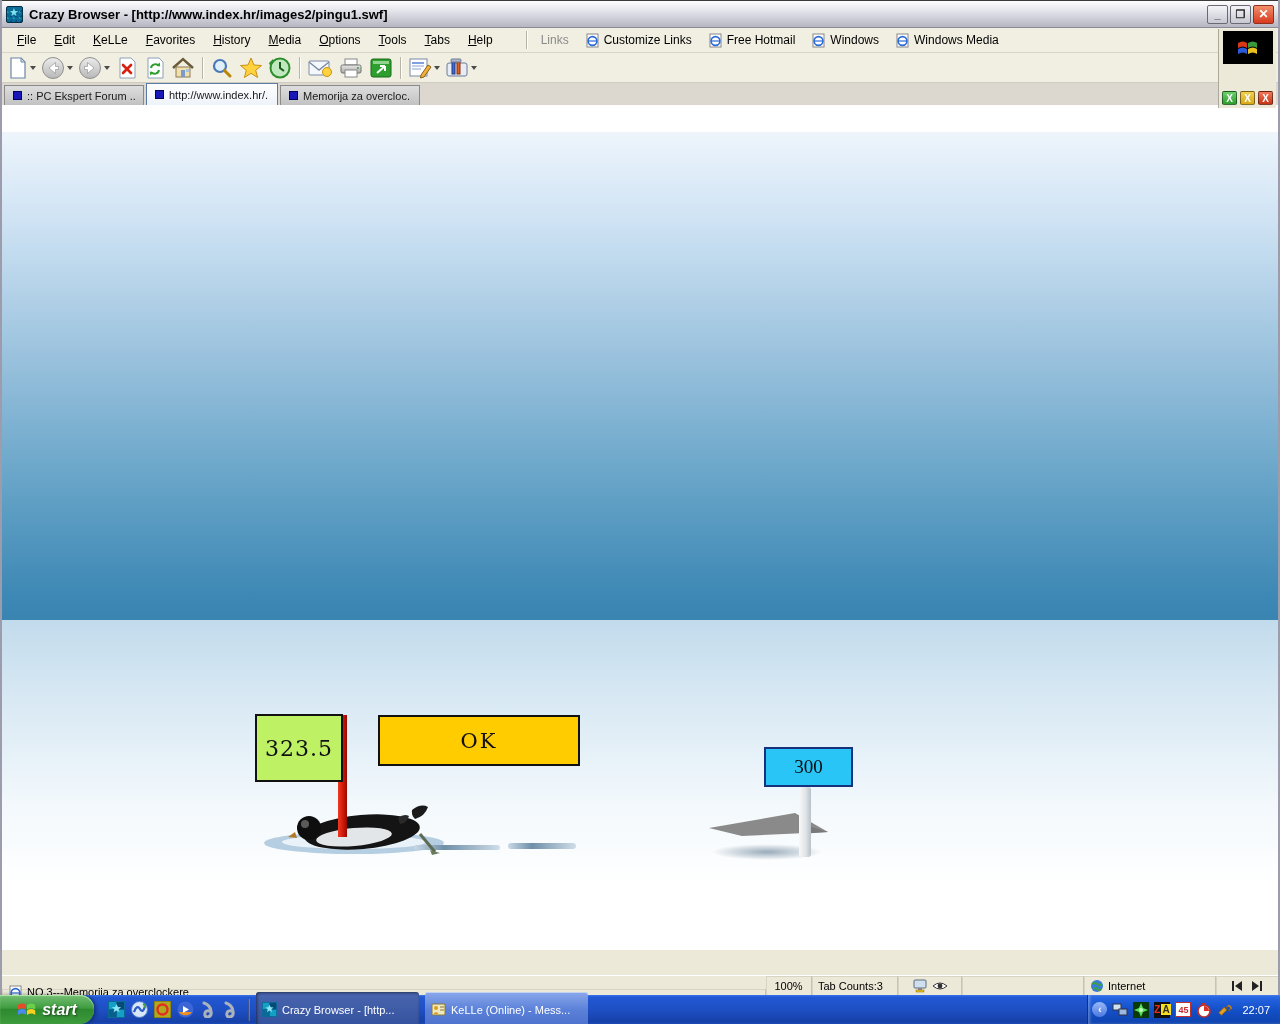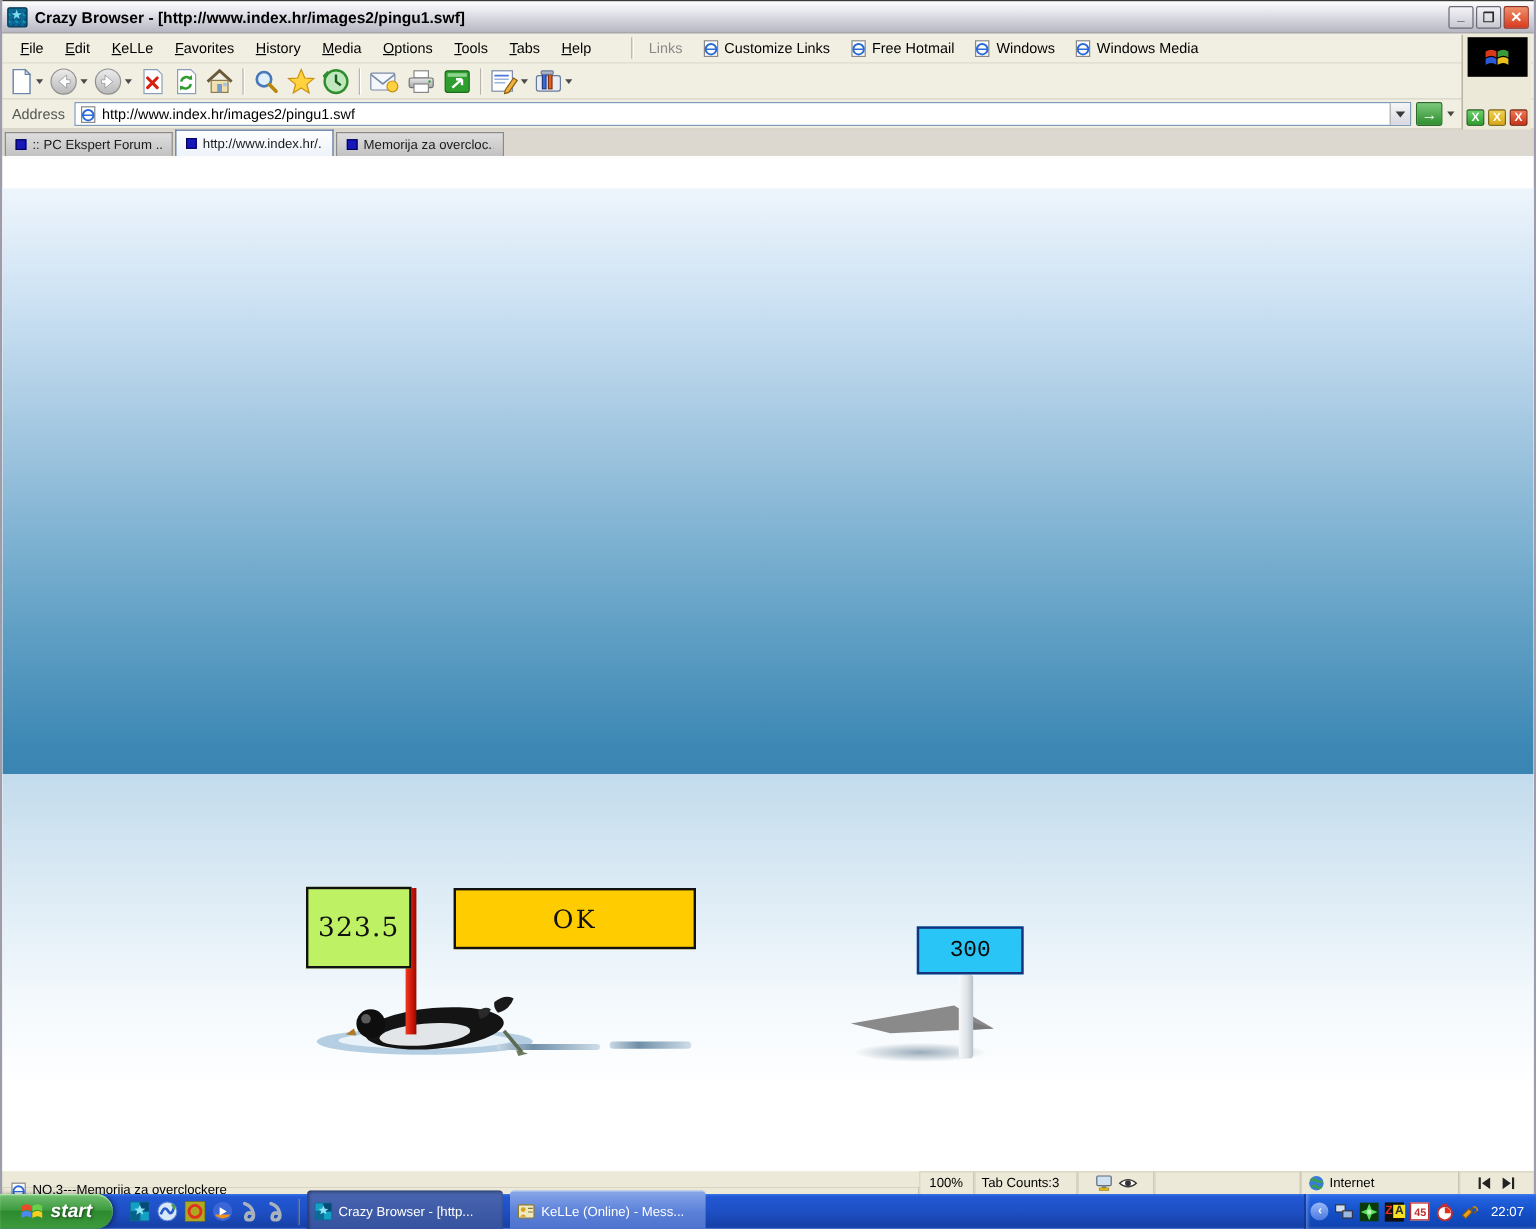--- a/index.html
+++ b/index.html
@@ -101,21 +101,21 @@
   .score-sign { position:absolute; left:253px; top:608px; width:88px; height:68px;
     background:#bef264; border:2px solid #111; display:flex; align-items:center; justify-content:center;
     font-family:"DejaVu Serif",serif; font-size:22px; color:#111; letter-spacing:1px; z-index:3; }
   .red-pole { position:absolute; left:336px; top:609px; width:9px; height:122px;
     background:linear-gradient(90deg,#ef3a22,#c41104 70%,#8e0c02); z-index:2; }
   .ok-btn { position:absolute; left:376px; top:609px; width:202px; height:51px;
     background:#ffcc00; border:2px solid #111; display:flex; align-items:center; justify-content:center;
     font-family:"DejaVu Serif",serif; font-size:21px; color:#111; letter-spacing:2px; z-index:3; }
   .dist-sign { position:absolute; left:762px; top:641px; width:89px; height:40px;
     background:#29c5f6; border:2px solid #16327c; display:flex; align-items:center; justify-content:center;
-    font-family:Liberation Mono, monospace; font-size:19px; color:#0a0a0a; z-index:3; }
+    font-family:Liberation Serif, serif; font-size:19px; color:#0a0a0a; z-index:3; }
   .sign-pole { position:absolute; left:797px; top:681px; width:12px; height:70px;
     background:linear-gradient(90deg,#f8f8f8,#dfe4e8 55%,#b9c2c9); border-radius:3px; z-index:2; }
 
   
   .statusbar { position:absolute; left:0; bottom:0; width:100%; height:20px; background:#ece9d8;
     border-top:1px solid #fff; display:flex; align-items:stretch; font-size:11px; color:#000; }
   .sb-cell { display:flex; align-items:center; gap:4px; padding:0 6px; border-right:1px solid #c8c4b4;
     box-shadow:inset 1px 1px 0 #d8d4c4; white-space:nowrap; }
   .sb-main { flex:1;margin-top:13px; }
 
@@ -329,36 +329,20 @@
       <svg width="24" height="22" viewBox="0 0 24 22">
           <rect x="2" y="6" width="20" height="13" rx="2" fill="#e8ecf4" stroke="#6a7a9a"></rect>
           <rect x="7" y="3" width="3" height="14" fill="#3a6ad8" stroke="#203a80"></rect>
           <rect x="12" y="3" width="3" height="14" fill="#e06020" stroke="#803010"></rect>
           <rect x="6" y="2" width="10" height="3" rx="1" fill="#b0b8c8" stroke="#6a7a9a"></rect>
         </svg>
       <span class="tb-caret"></span>
     </div>
   </div>
 
-  <div class="addressrow" style="padding-right:62px;">
-    <span class="addr-label">Address</span>
-    <div class="addr-field">
-      <svg class="ie-mini" viewBox="0 0 15 15">
-          <rect x="2" y="1" width="11" height="13" fill="#fff" stroke="#888"></rect>
-          <circle cx="7.5" cy="8" r="4.4" fill="none" stroke="#2a6ad8" stroke-width="1.6"></circle>
-          <line x1="3.5" y1="8" x2="11.5" y2="8" stroke="#2a6ad8" stroke-width="1.2"></line>
-        </svg>
-      <input type="text" value="http://www.index.hr/images2/pingu1.swf" style="">
-      <div class="addr-drop">
-          <div class="chev-down"></div>
-        </div>
-    </div>
-    <div class="go-btn">→</div>
-    <div class="go-caret"></div>
-  </div>
 
   <div class="right-panel">
     <div class="throbber">
       <svg width="22" height="18" viewBox="0 0 22 18">
           <path d="M1 4 q5 -3 9 0 v5 q-4 -3 -9 0 z" fill="#d83a18"></path>
           <path d="M11 4 q5 -3 9 0 v5 q-4 -3 -9 0 z" fill="#3a9a3a"></path>
           <path d="M1 10 q5 -3 9 0 v5 q-4 -3 -9 0 z" fill="#2a5ad8"></path>
           <path d="M11 10 q5 -3 9 0 v5 q-4 -3 -9 0 z" fill="#e8c020"></path>
         </svg>
     </div>

